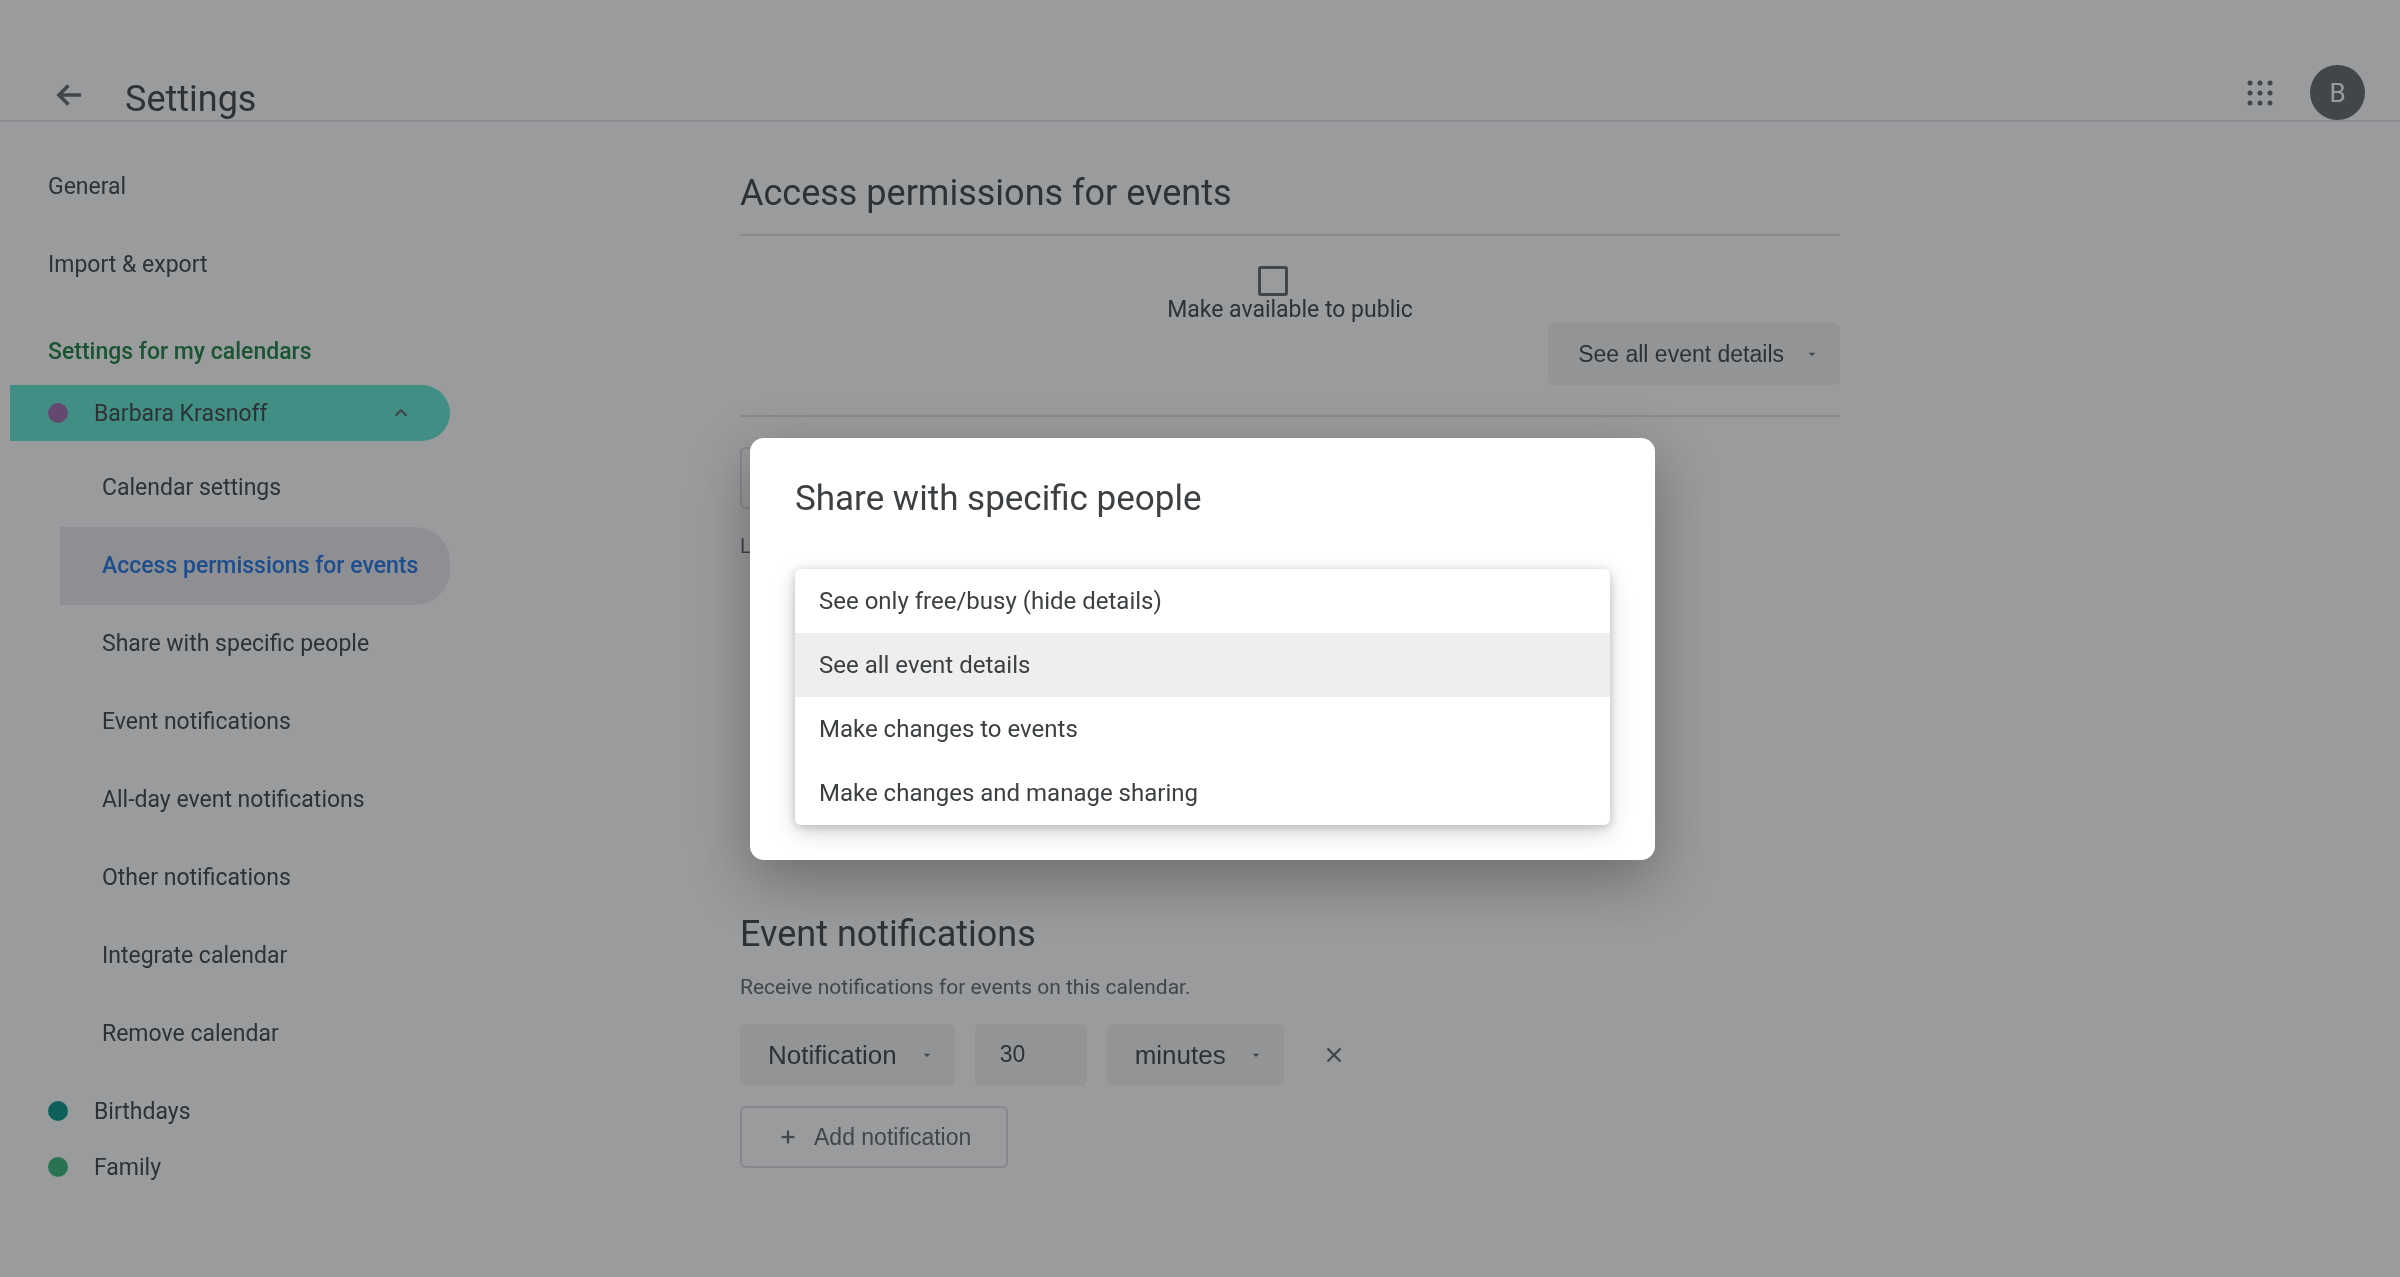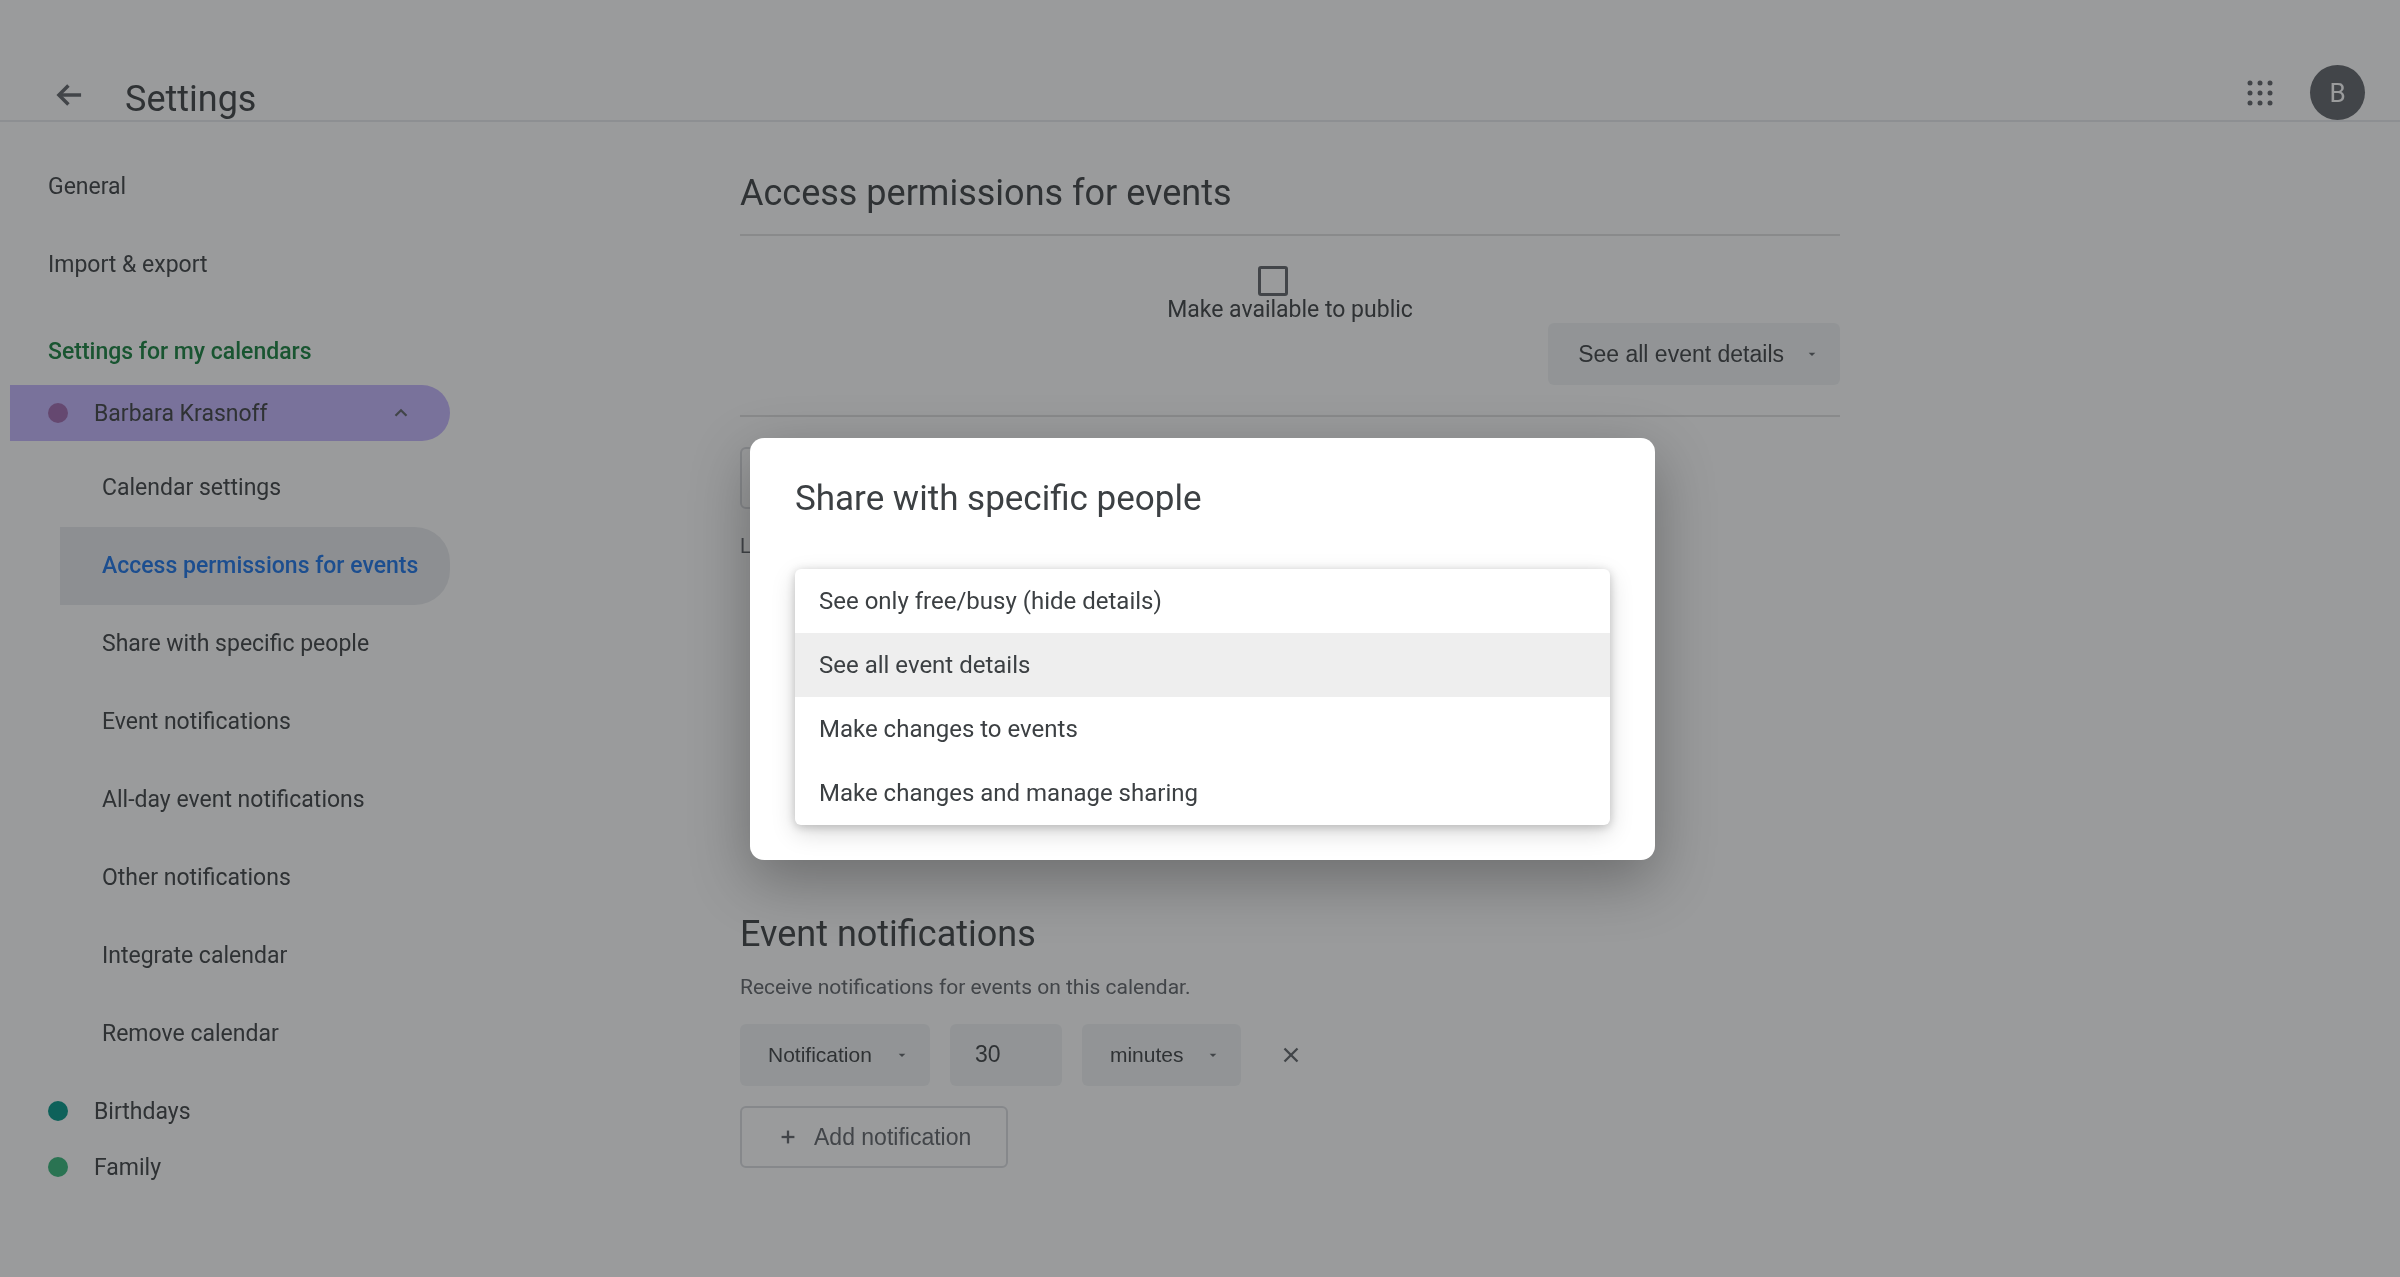--- a/index.html
+++ b/index.html
@@ -19,21 +19,21 @@
   
   
   .body-row { display: flex; height: calc(100% - 122px); }
   
   
   .sidebar { width: 460px; padding: 25px 10px; flex-shrink: 0; }
   .side-item { display: flex; align-items: center; height: 78px; padding: 0 38px; border-radius: 0 40px 40px 0; font-size: 23px; color: #3c4043; cursor: pointer; position: relative; }
   .side-item .chev { margin-left: auto; }
   .side-section-label { padding: 35px 38px 20px 38px; font-size: 23px; font-weight: 500; color: #15803d; }
   .side-cal { display: flex; align-items: center; height: 56px; padding: 0 38px; font-size: 23px; cursor: pointer; }
-  .side-cal.selected { background: #c4b5fd; border-radius: 0 35px 35px 0; }
+  .side-cal.selected { background: #5eead4; border-radius: 0 35px 35px 0; }
   .dot { width: 20px; height: 20px; border-radius: 50%; margin-right: 26px; flex-shrink: 0; }
   .sub-items { padding-left: 50px; margin-top: 8px; text-align: center; }
   .sub-item { display: flex; align-items: center; min-height: 78px; padding: 10px 30px 10px 42px; font-size: 23px; border-radius: 0 35px 35px 0; cursor: pointer; line-height: 1.4; }
   .sub-item.active { background: #e8eaed; color: #1a73e8; font-weight: 500; }
   
   
   .main { flex: 1; padding: 50px 40px 40px 280px; overflow: auto; }
   .section { max-width: 1100px; }
   .section-h { font-size: 36px; font-weight: 400; color: #3c4043; margin-bottom: 20px; }
   .hr { height: 2px; background: #e0e0e0; margin-bottom: 30px; }
@@ -43,21 +43,21 @@
   .chk-label { font-size: 23px; }
   .dd-btn { margin-left: auto; background: #f1f3f4; border: none; height: 62px; padding: 0 20px 0 30px; border-radius: 6px; font-size: 23px; color: #3c4043; display: flex; align-items: center; gap: 20px; cursor: pointer; }
   
   .outline-btn { height: 62px; border: 2px solid #dadce0; background: transparent; border-radius: 6px; padding: 0 35px; font-size: 23px; color: #5f6368; cursor: pointer; display: inline-flex; align-items: center; gap: 15px; justify-content: center; }
   .learn-link { font-size: 20px; color: #5f6368; margin-top: 25px; display: block; }
   
   .section-gap { height: 95px; }
   .sub-desc { font-size: 21px; color: #5f6368; margin-bottom: 25px; }
   
   .notif-row { display: flex; align-items: center; gap: 20px; }
-  .notif-dd { background: #f1f3f4; border: none; height: 62px; padding: 0 20px 0 28px; border-radius: 6px; font-size: 21px; color: #3c4043; display: flex; align-items: center; gap: 22px; cursor: pointer; }
+  .notif-dd { background: #f1f3f4; border: none; height: 62px; padding: 0 20px 0 28px; border-radius: 6px; font-size: 26px; color: #3c4043; display: flex; align-items: center; gap: 22px; cursor: pointer; }
   .notif-input { background: #f1f3f4; border: none; border-bottom: 2px solid transparent; height: 62px; width: 112px; padding: 0 25px; border-radius: 6px; font-size: 23px; color: #3c4043; }
   .x-btn { width: 40px; height: 40px; display: flex; align-items: center; justify-content: center; cursor: pointer; margin-left: 10px; }
   .add-notif { margin-top: 20px; }
   
   
   .scrim { position: absolute; inset: 0; background: rgba(32,33,36,0.45); }
   
   
   .dialog { position: absolute; left: 750px; top: 438px; width: 905px; background: #fff; border-radius: 14px; box-shadow: 0 20px 60px rgba(0,0,0,0.3); }
   .dialog-h { padding: 40px 45px 30px 45px; font-size: 35px; font-weight: 400; color: #3c4043; }

